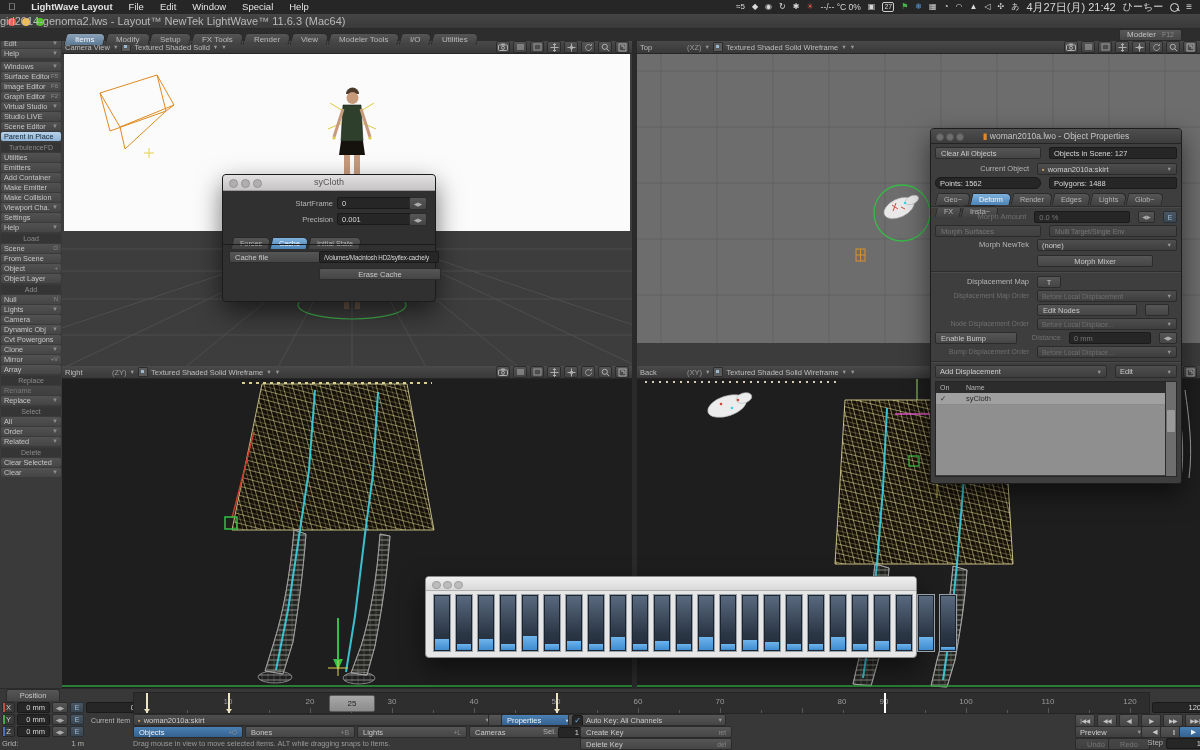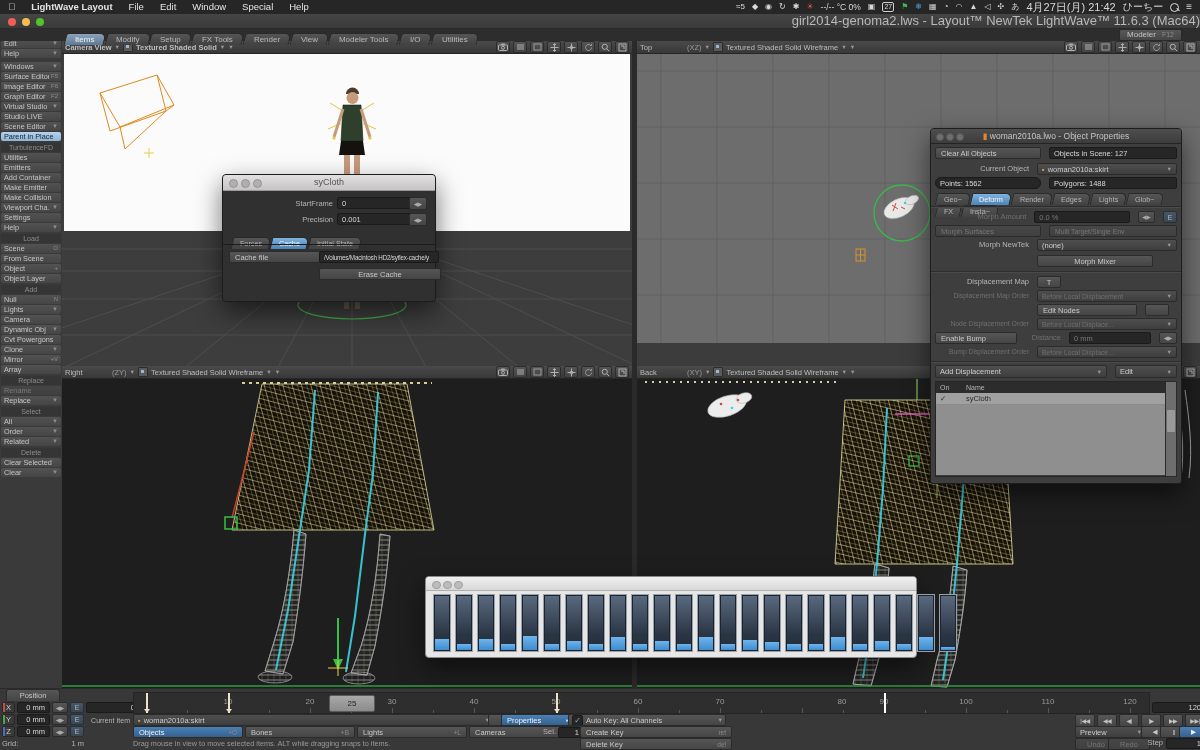--- a/index.html
+++ b/index.html
@@ -16,21 +16,21 @@
   #mb-right{margin-left:auto;display:flex;align-items:center;gap:7px;padding-right:8px;color:#d8d8d8;}
   #mb-right .sic{font-size:8px;line-height:14px;}
   #mb-right .boxed{border:1px solid #cfcfcf;border-radius:2px;font-size:7px;padding:0 1px;line-height:8px;}
   .mag-mini{width:7px;height:7px;border:1.2px solid #ddd;border-radius:50%;position:relative;display:inline-block;}
   .mag-mini::after{content:"";position:absolute;left:5px;top:5px;width:4px;height:1.2px;background:#ddd;transform:rotate(45deg);}
 
   
   #titlebar{position:absolute;left:0;top:14px;width:1200px;height:14px;background:linear-gradient(#454545,#3a3a3a);
     border-bottom:1px solid #2a2a2a;z-index:55;}
   .tl{position:absolute;top:3.5px;width:8px;height:8px;border-radius:50%;}
-  #titlebar .t-title{position:absolute;left:0;right:0;top:0;text-align:right;font-size:13px;color:#b9b9b9;line-height:14px;}
+  #titlebar .t-title{position:absolute;left:0;right:12px;top:0;text-align:left;font-size:11px;color:#b9b9b9;line-height:14px;}
 
   
   #toolbar{position:absolute;left:0;top:28px;width:1200px;height:13px;background:#2d2d2d;z-index:50;}
   .tab{position:relative;display:inline-block;height:11px;margin:1px 0 0 1px;padding:0 9px;background:linear-gradient(#555,#414141);
     color:#b9b9b9;font-size:8px;line-height:11px;border-radius:3px 6px 0 0;transform:skewX(-14deg);border:1px solid #2a2a2a;border-bottom:none;}
   .tab>span{display:inline-block;transform:skewX(14deg);}
   .tab.active{background:linear-gradient(#8aa3ba,#5e7a94);color:#f2f6fa;}
   #modeler-btn{position:absolute;right:18px;top:1px;height:10px;background:linear-gradient(#585858,#464646);
     border:1px solid #2a2a2a;border-radius:2px;color:#c4c4c4;font-size:8px;line-height:10px;padding:0 7px;}
   #modeler-btn .key{color:#8a8a8a;margin-left:6px;font-size:7px;}
@@ -338,21 +338,21 @@
       <div class="sb-head">Delete</div>
       <div class="sb-item">
         <span class="lbl">Clear Selected</span>
       </div>
       <div class="sb-item">
         <span class="lbl">Clear</span>
         <span class="rt">▼</span>
       </div>
     </div>
 
-  <div class="vp" style="left:62px;top:41px;width:570px;height:337px;font-weight:bold;">
+  <div class="vp" style="left:62px;top:41px;width:570px;height:337px;">
     <div class="vp-head" id="vph-camera">
         <span class="vname">Camera View</span>
         <span class="arr">▼</span>
         <span class="chip"></span>
         <span>Textured Shaded Solid</span>
         <span class="arr">▼</span>
         <span class="arr">▼</span>
         <span class="spacer"></span>
         <span class="vicon">
           <svg width="10" height="8">

